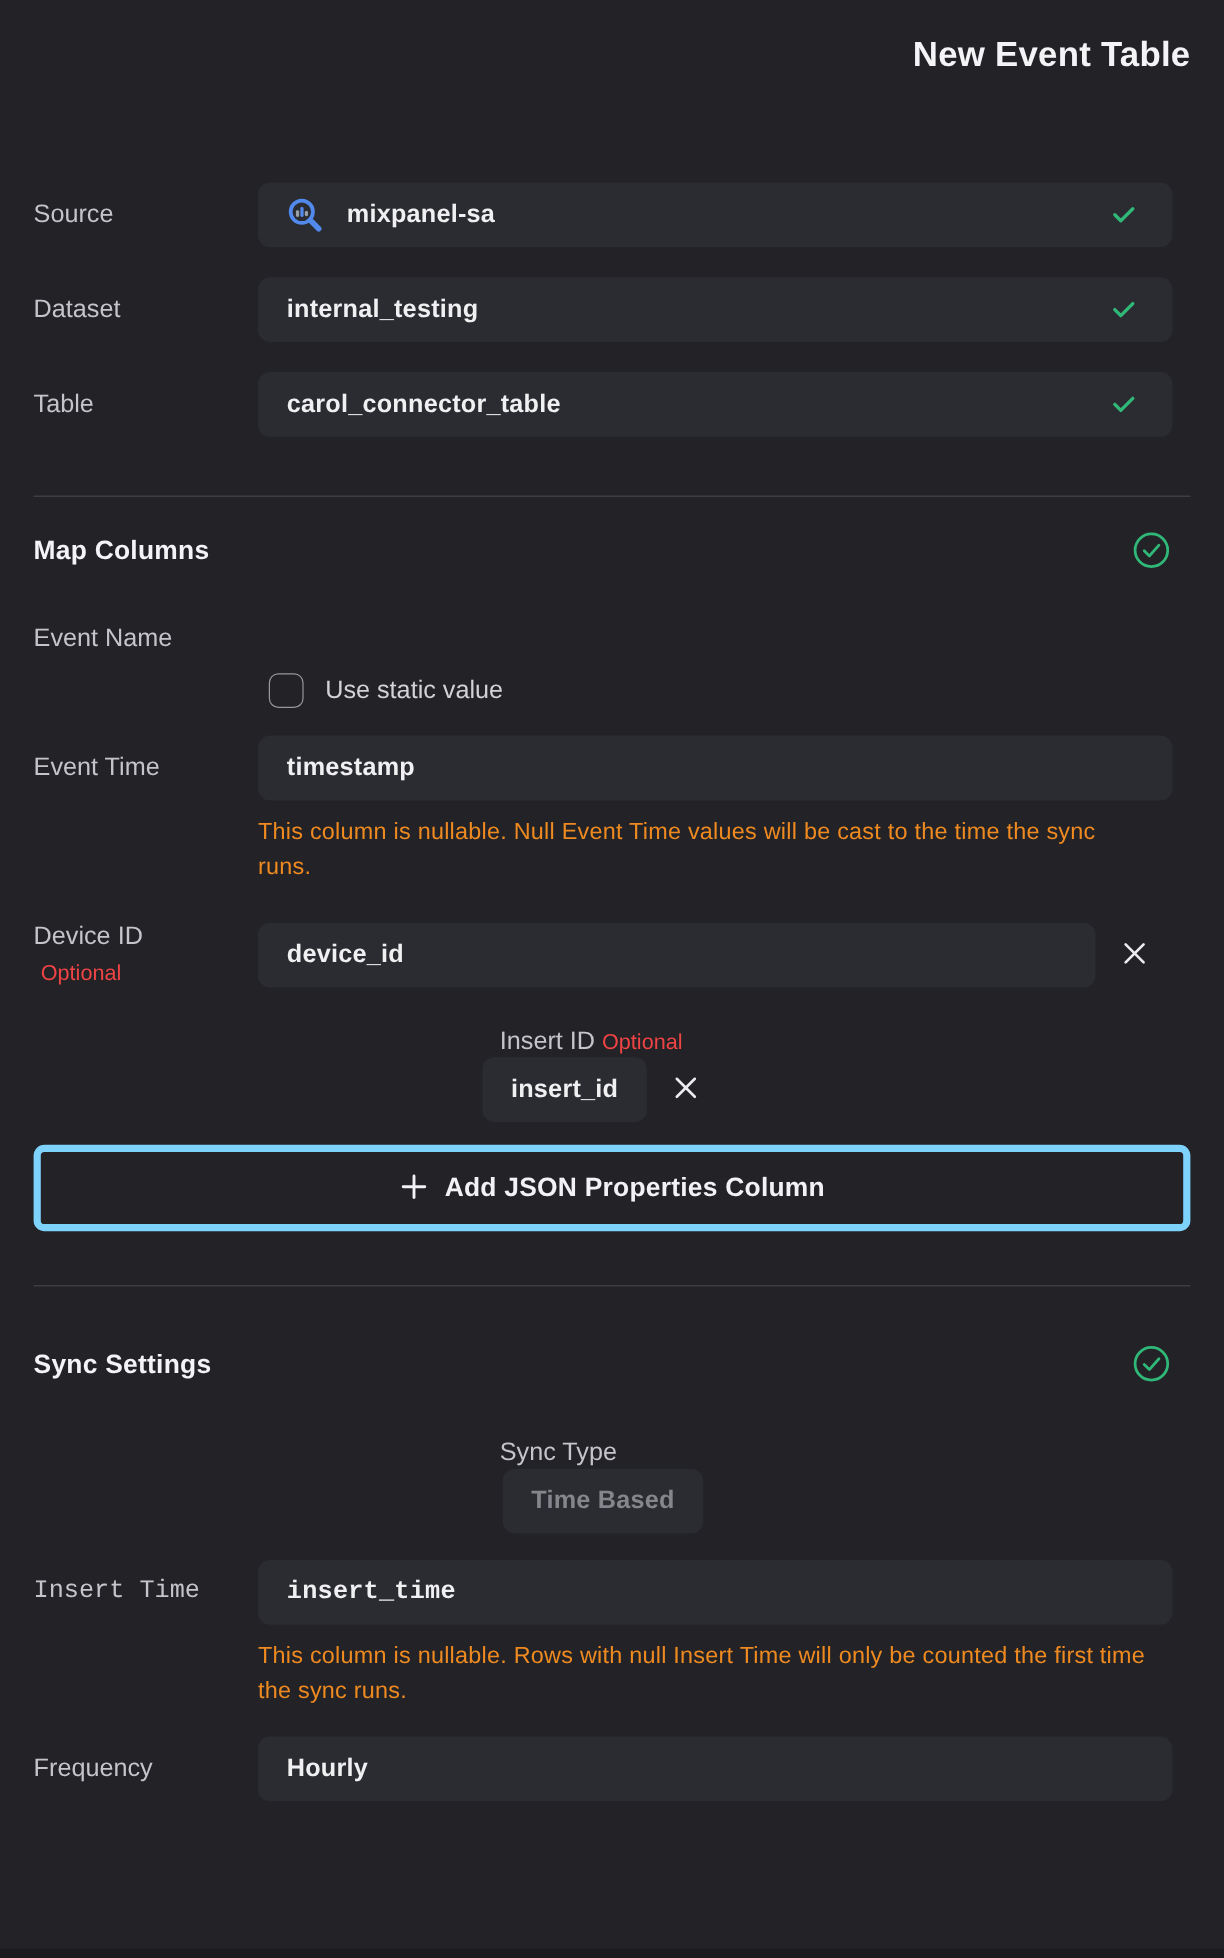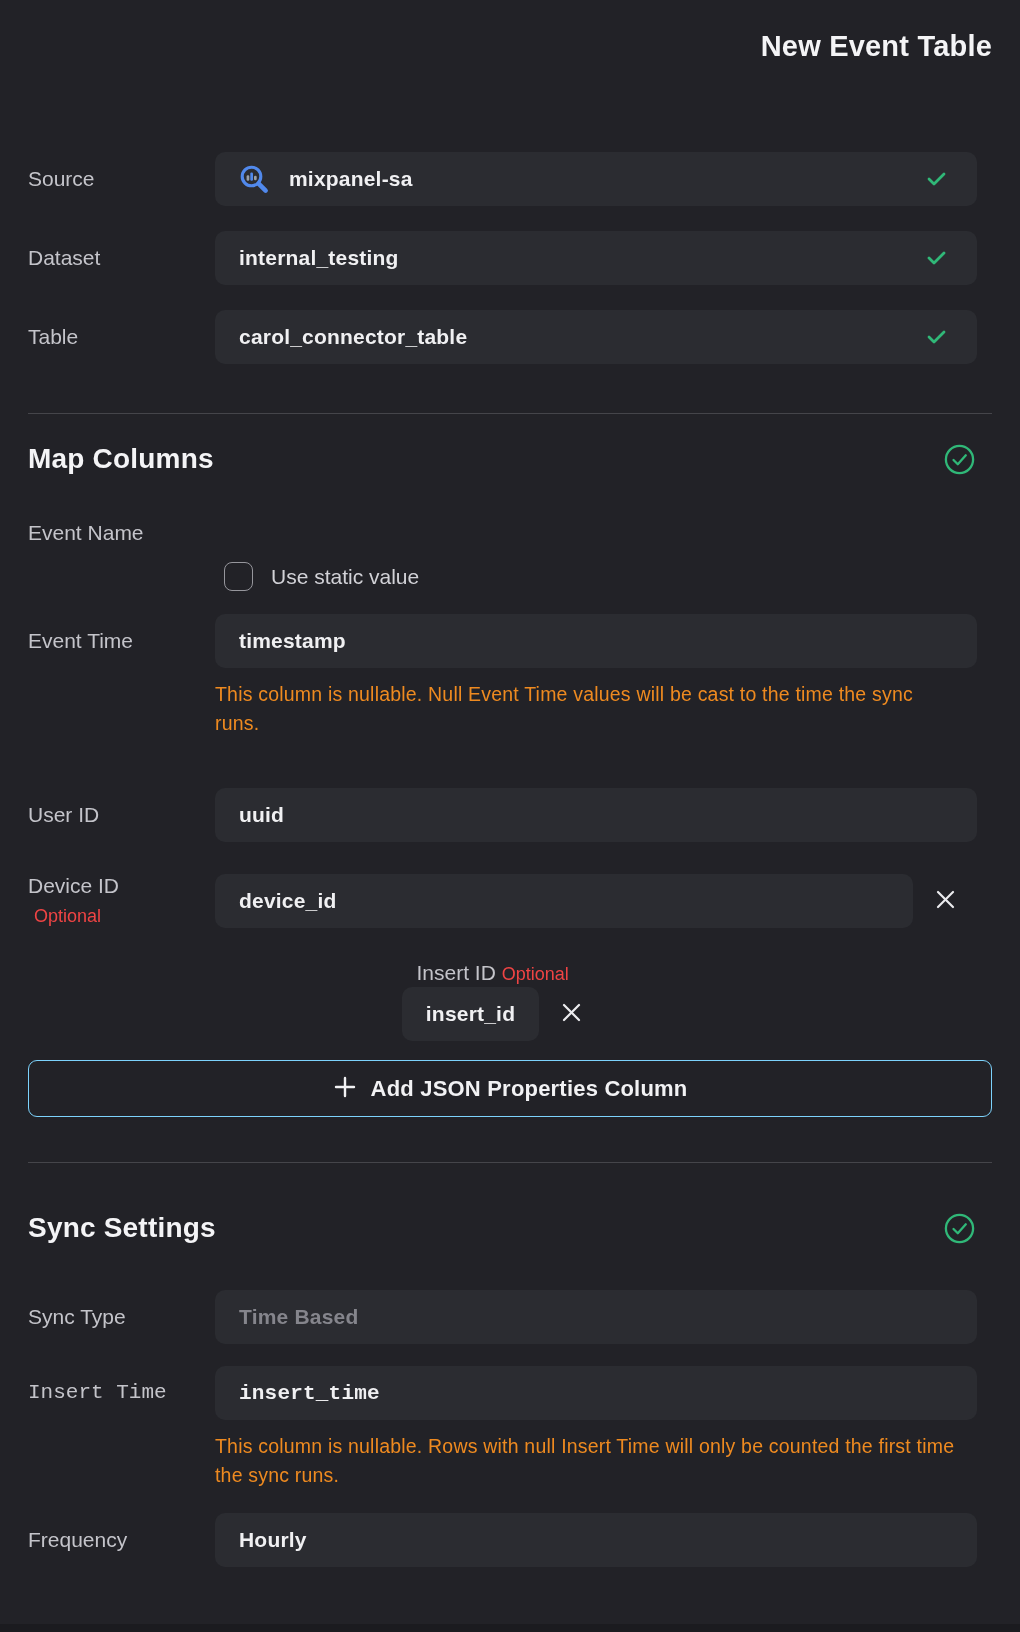--- a/index.html
+++ b/index.html
@@ -33,38 +33,38 @@
   .field.disabled .field-value { color:#85858c; }
   .field .trailing-check { position:absolute; right:30px; top:50%; transform:translateY(-50%); display:flex; }
 
   .src-icon { width:30px; height:30px; margin-right:20px; flex-shrink:0; display:flex; }
 
   .remove-zone { width:64px; display:flex; justify-content:center; align-items:center; flex-shrink:0; cursor:pointer; background:none; border:none; }
 
   .divider { border:none; border-top:1px solid #45454a; height:0; }
 
   .section-header { display:flex; align-items:center; justify-content:space-between; }
-  .section-title { font-size:28px; font-weight:bold; color:#f4f4f6; letter-spacing:.2px; }
+  .section-title { font-size:22px; font-weight:bold; color:#f4f4f6; letter-spacing:.2px; }
   .section-status { margin-right:17px; display:flex; }
 
   .checkbox-row { display:flex; align-items:center; margin-left:196px; }
   .checkbox {
     width:29px; height:29px; border:1.5px solid #96969c; border-radius:8px;
     background:transparent; cursor:pointer; flex-shrink:0;
   }
   .checkbox-label { margin-left:18px; font-size:21px; color:#d2d2d7; }
 
   .warning-text {
     margin-left:187px; margin-top:12px; max-width:740px;
     font-size:19.5px; line-height:29px; color:#ee8a20; letter-spacing:.2px;
   }
 
   .add-btn {
-    width:100%; height:57px; background:transparent;
-    border:1px solid #7dd3fc; border-radius:9px;
+    width:100%; height:72px; background:transparent;
+    border:6px solid #7dd3fc; border-radius:9px;
     display:flex; align-items:center; justify-content:center; gap:14px;
     cursor:pointer;
   }
   .add-btn .btn-label { font-size:22px; font-weight:bold; color:#f2f2f4; letter-spacing:.2px; }
 
   .footer-strip {
     position:absolute; left:0; bottom:0; width:100%; height:8px; background:#1b1b1f;
   }
 
   
@@ -74,21 +74,21 @@
   .hdr1 { margin-top:29px; }
   .event-name-row { margin-top:45px; }
   .cb-row { margin-top:16px; }
   .event-time-row { margin-top:23px; }
   .user-id-row { margin-top:50px; }
   .device-row { margin-top:31px; }
   .insert-row { margin-top:31px;flex-direction:column; }
   .btn-row { margin-top:19px; }
   .div2 { margin-top:45px; }
   .hdr2 { margin-top:49px; }
-  .sync-type-row { margin-top:46px; }
+  .sync-type-row { margin-top:46px;flex-direction:column; }
   .insert-time-row { margin-top:22px;font-family:Liberation Mono, monospace; }
   .freq-row { margin-top:23px; }
 </style>
 </head>
 <body>
 
 <svg width="0" height="0" style="position:absolute">
   <defs>
     <g id="check-glyph">
       <polyline points="2,8 7,13 17,3" fill="none" stroke="#30b878" stroke-width="2.8" stroke-linecap="round" stroke-linejoin="round"></polyline>
@@ -175,28 +175,20 @@
   <div class="form-row event-time-row">
     <div class="row-label">Event Time</div>
     <div class="row-control">
       <div class="field">
         <span class="field-value">timestamp</span>
       </div>
     </div>
   </div>
   <div class="warning-text">This column is nullable. Null Event Time values will be cast to the time the sync runs.</div>
 
-  <div class="form-row user-id-row">
-    <div class="row-label">User ID</div>
-    <div class="row-control">
-      <div class="field">
-        <span class="field-value">uuid</span>
-      </div>
-    </div>
-  </div>
 
   <div class="form-row device-row">
     <div class="row-label">
       <span>Device ID</span>
       <span class="optional block">Optional</span>
     </div>
     <div class="row-control">
       <div class="field">
         <span class="field-value">device_id</span>
       </div>

